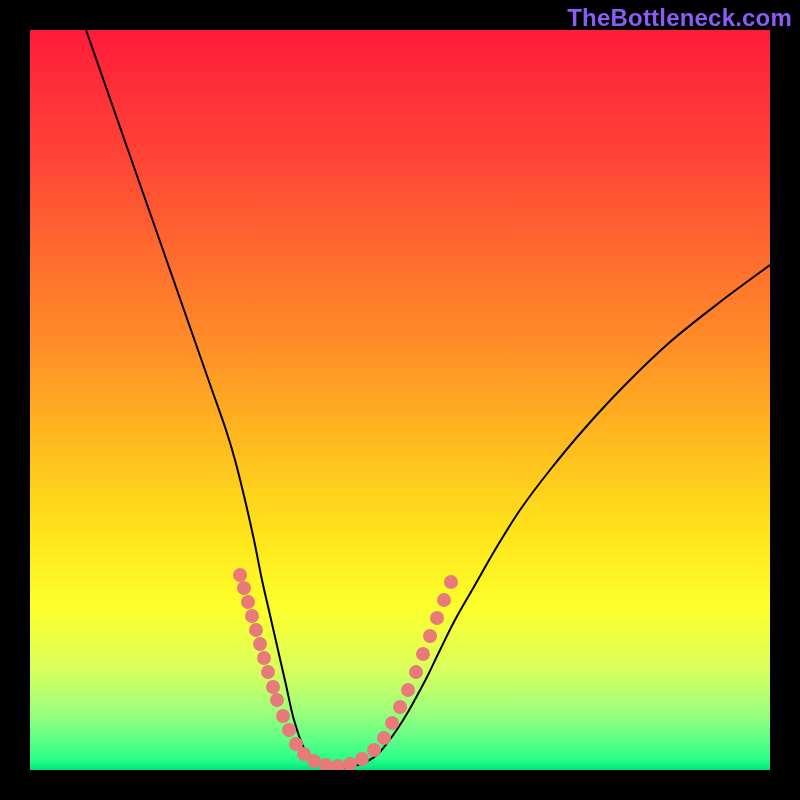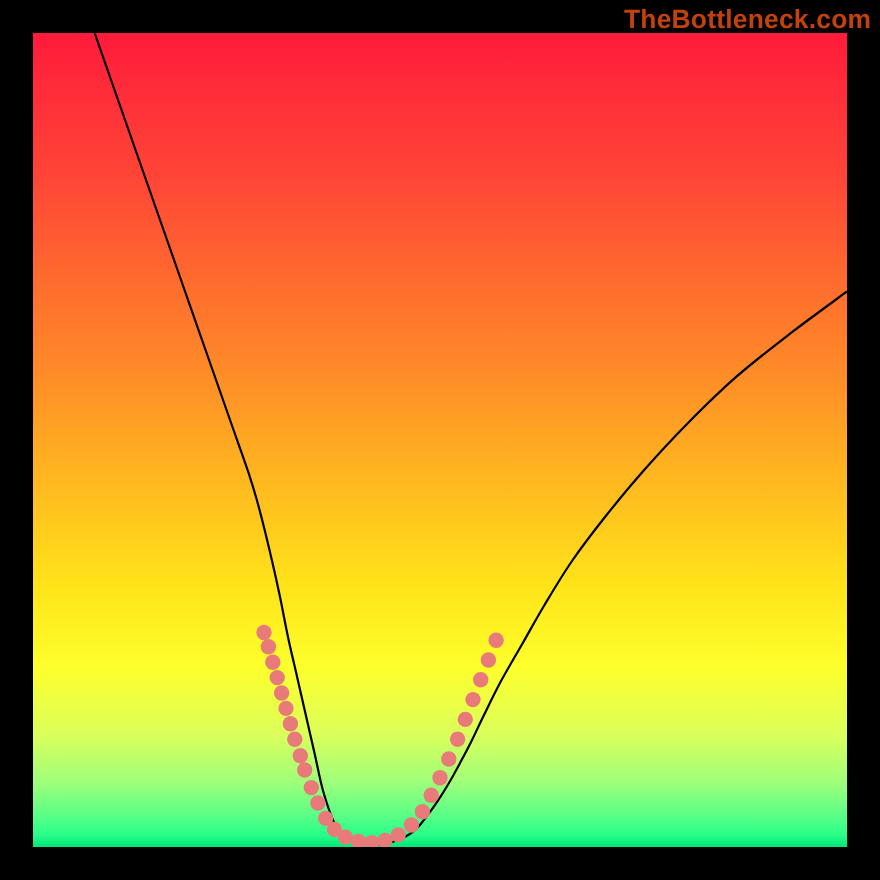--- a/index.html
+++ b/index.html
@@ -47,21 +47,21 @@
     );
   }
   .svg-layer {
     position: absolute;
     inset: 0;
   }
   .watermark {
     position: absolute;
     top: 4px;
     right: 8px;
-    color: #c2410c;
+    color: #8b5cf6;
     font-size: 24px;
     font-weight: 600;
     letter-spacing: 0.2px;
     user-select: none;
     margin-left: 32px;
   }
 </style>
 </head>
 <body>
 

